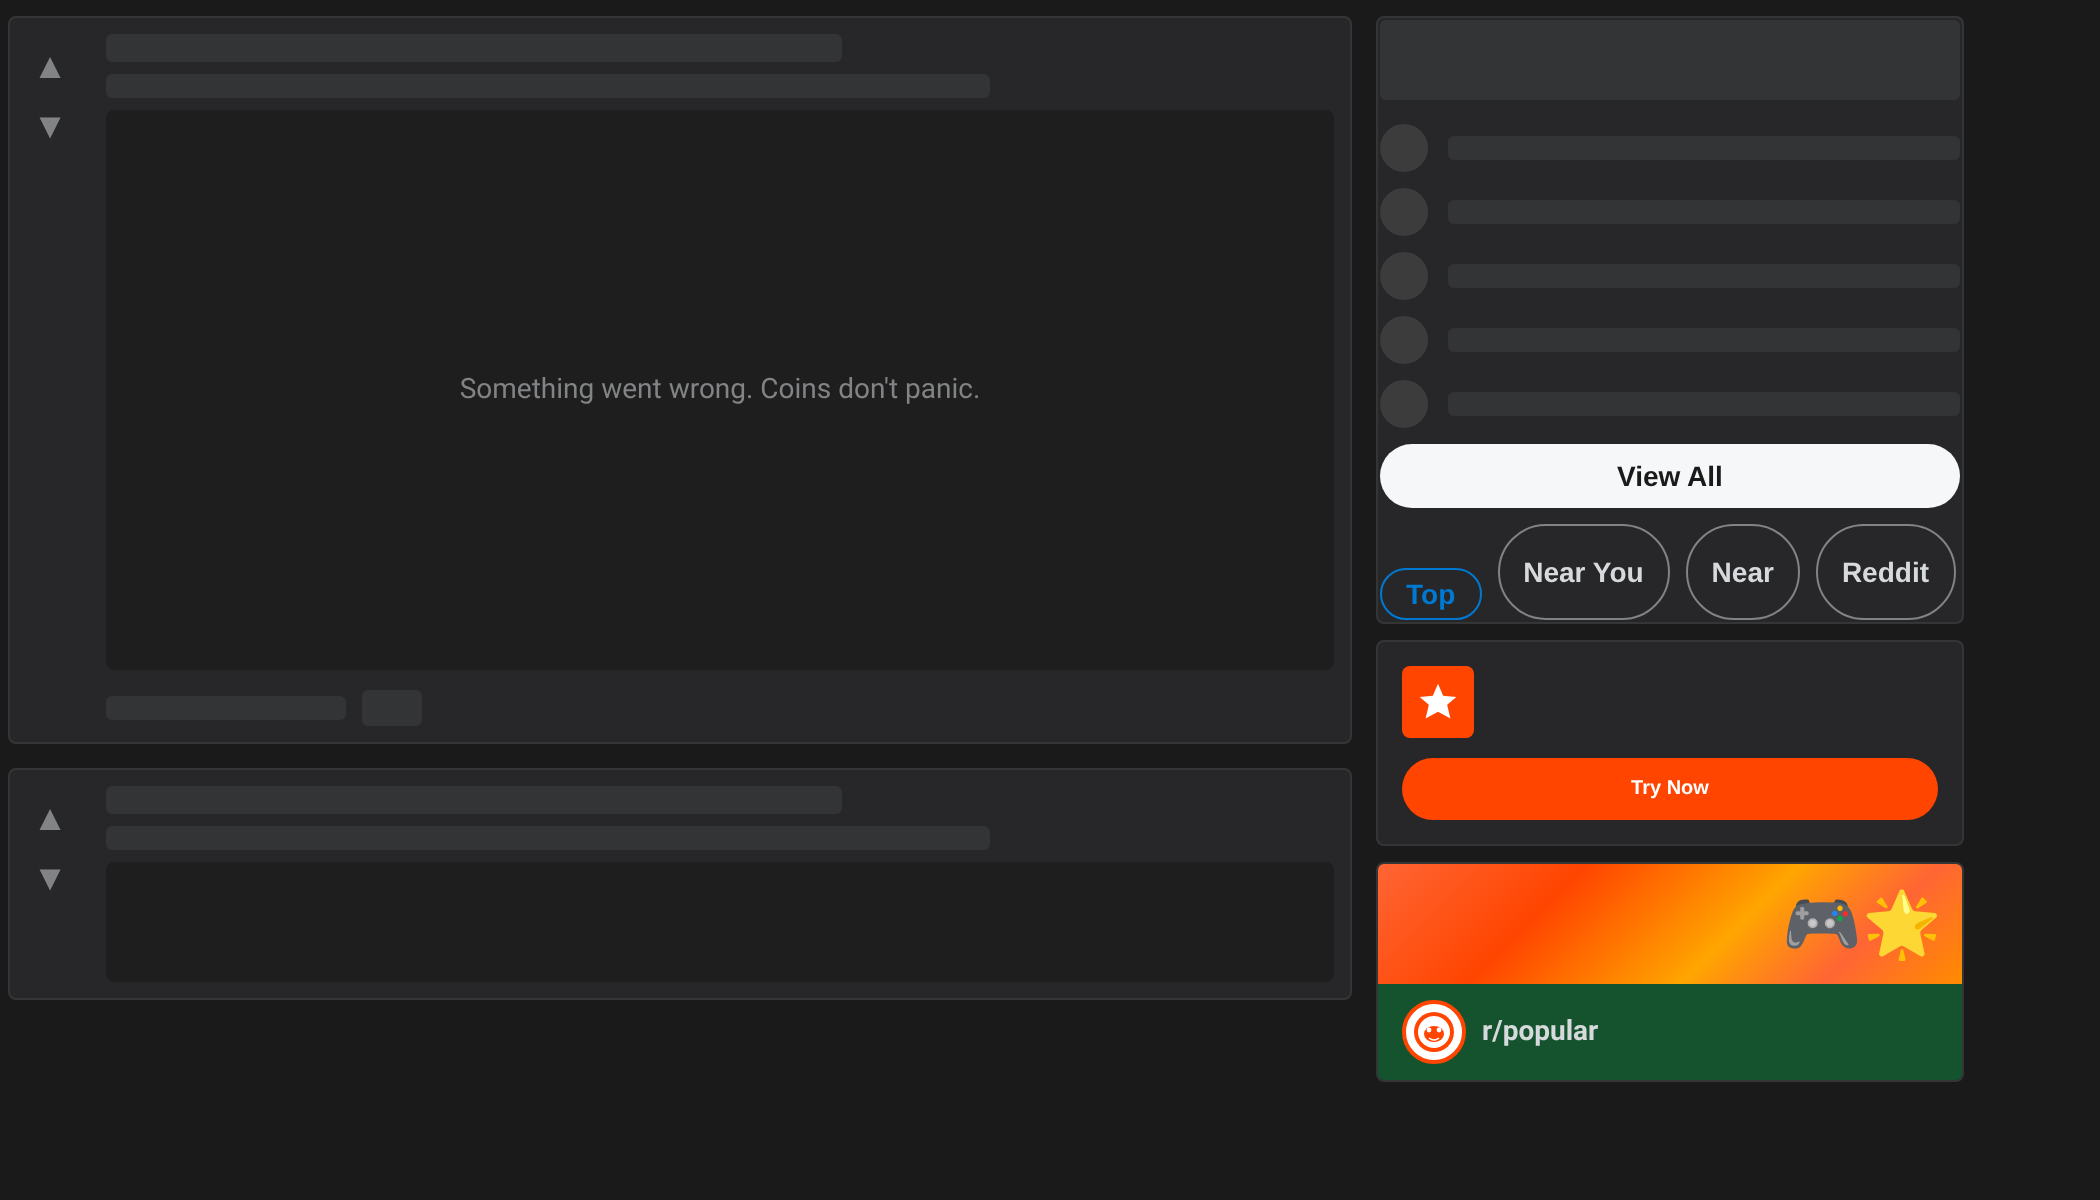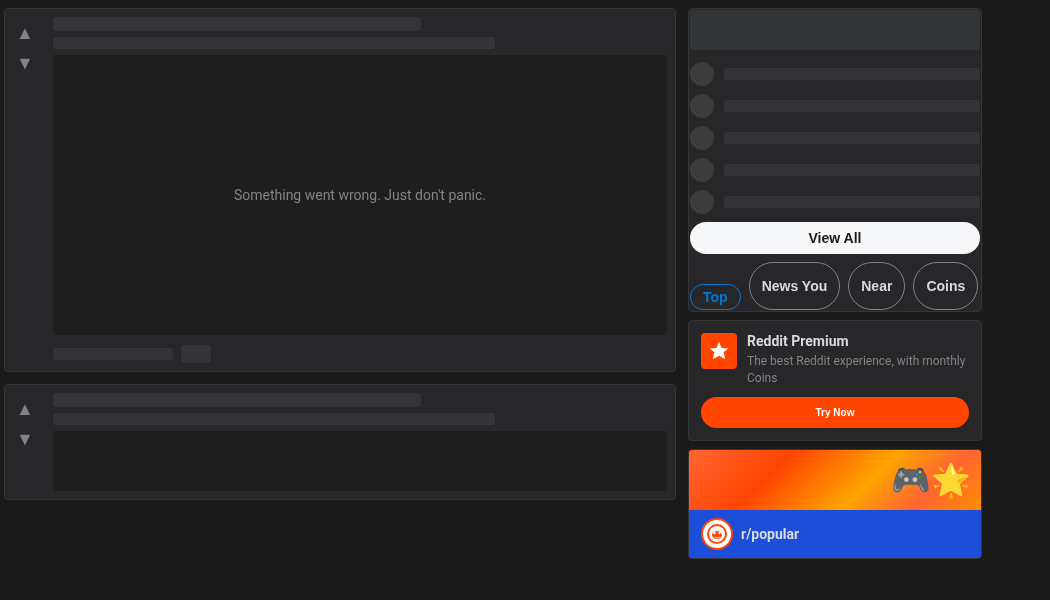--- a/index.html
+++ b/index.html
@@ -278,21 +278,21 @@
       justify-content: flex-end;
       padding-right: 10px;
       font-size: 24px;
     }
 
     .popular-footer {
       display: flex;
       align-items: center;
       gap: 8px;
       padding: 8px 12px;
-      background: #1d4ed8;
+      background: #14532d;
     }
 
     .reddit-snoo {
       width: 32px;
       height: 32px;
       background: white;
       border-radius: 50%;
       border: 2px solid #ff4500;
       display: flex;
       align-items: center;
@@ -316,21 +316,21 @@
 
     <div class="post-card">
       <div class="vote-column">
         <button class="vote-btn">▲</button>
         <button class="vote-btn">▼</button>
       </div>
       <div class="post-content">
         <div class="skeleton-bar skeleton-title"></div>
         <div class="skeleton-bar skeleton-sub"></div>
         <div class="post-body">
-          <span class="error-message">Something went wrong. Just don't panic.</span>
+          <span class="error-message">Something went wrong. Coins don't panic.</span>
         </div>
         <div class="post-footer">
           <div class="footer-skeleton footer-sk-wide"></div>
           <div class="footer-skeleton footer-sk-small"></div>
         </div>
       </div>
     </div>
 
     <div class="post-card">
       <div class="vote-column">
@@ -370,36 +370,32 @@
       </div>
       <div class="community-item">
         <div class="community-avatar"></div>
         <div class="community-name-sk"></div>
       </div>
 
       <button class="view-all-btn">View All</button>
 
       <div class="filter-tabs">
         <button class="filter-tab active">Top</button>
-        <button class="filter-tab">News You</button>
+        <button class="filter-tab">Near You</button>
         <button class="filter-tab">Near</button>
-        <button class="filter-tab">Coins</button>
+        <button class="filter-tab">Reddit</button>
       </div>
     </div>
 
     <div class="premium-card">
       <div class="premium-header">
         <div class="premium-icon">
           <svg width="22" height="22" viewBox="0 0 24 24" fill="white">
             <path d="M12 2L9.19 8.63L2 9.24L7 13.47L5.24 21L12 17.27L18.76 21L17 13.47L22 9.24L14.81 8.63L12 2Z"></path>
           </svg>
-        </div>
-        <div class="premium-text-block">
-          <div class="premium-title">Reddit Premium</div>
-          <div class="premium-desc">The best Reddit experience, with monthly Coins</div>
         </div>
       </div>
       <button class="try-now-btn">Try Now</button>
     </div>
 
     <div class="popular-card">
       <div class="popular-banner">
         <span style="font-size:32px;">🎮🌟</span>
       </div>
       <div class="popular-footer">

